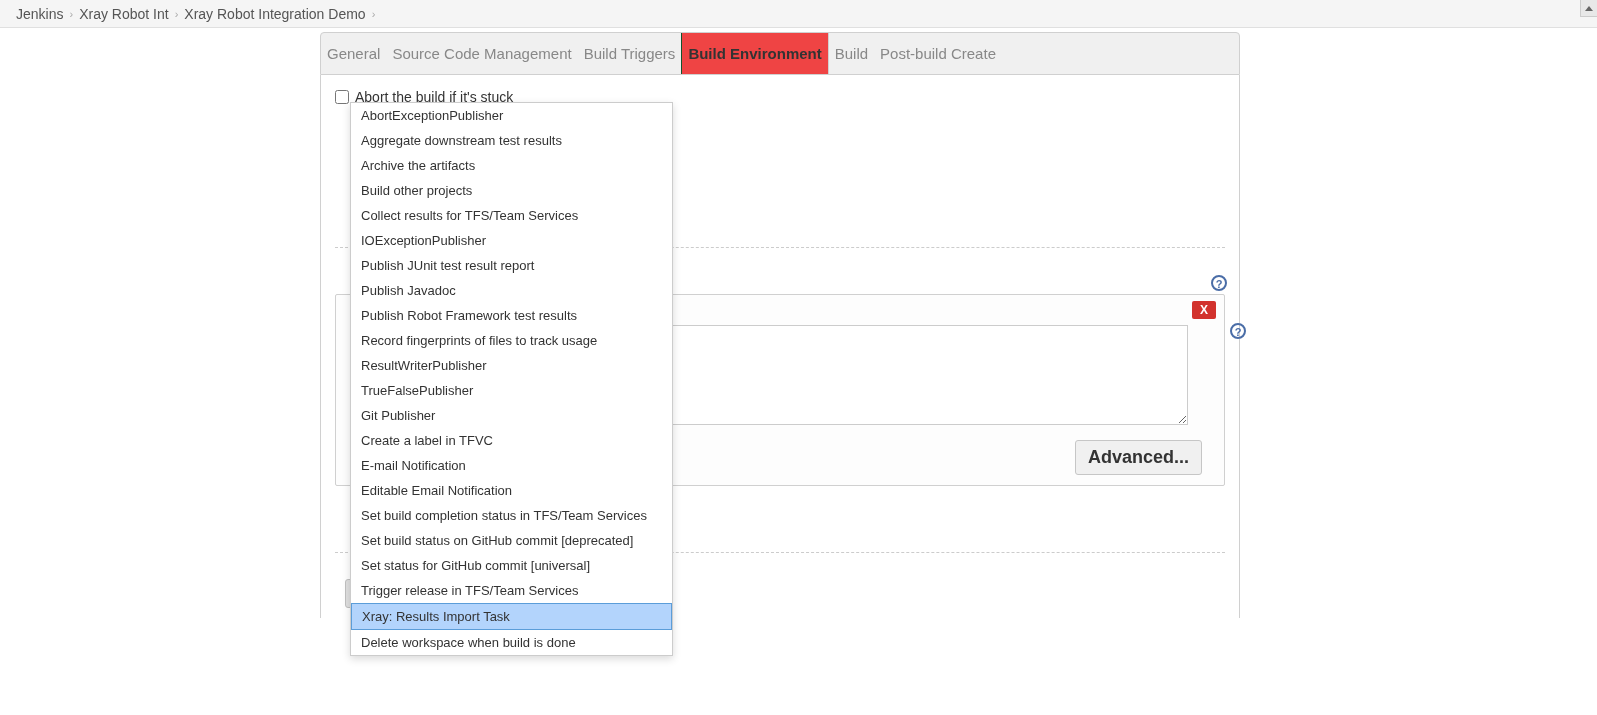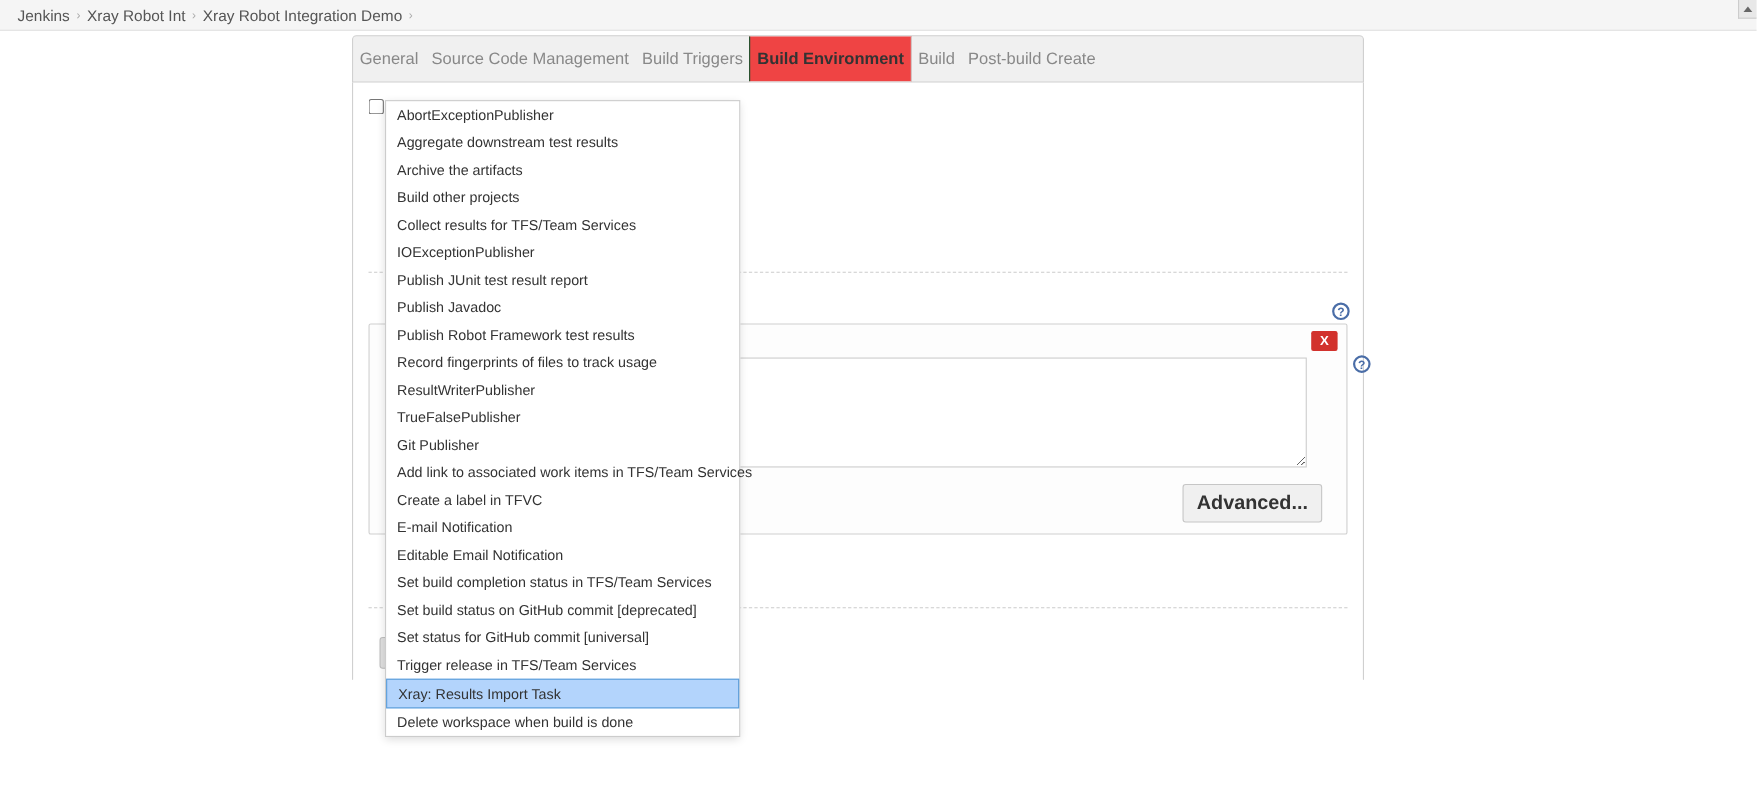--- a/index.html
+++ b/index.html
@@ -173,21 +173,21 @@
   }
   .down-caret {
     width: 0; height: 0;
     border-left: 4px solid transparent;
     border-right: 4px solid transparent;
     border-top: 5px solid #444;
   }
   .dropdown {
     position: absolute;
     left: 350px;
-    top: 91px;
+    top: 102px;
     width: 323px;
     background: #fff;
     border: 1px solid #ccc;
     box-shadow: 0 3px 8px rgba(0,0,0,0.15);
     z-index: 50;
   }
   .dropdown-list {
     list-style: none;
     max-height: none;
   }
@@ -305,21 +305,20 @@
       <li>Build other projects</li>
       <li>Collect results for TFS/Team Services</li>
       <li>IOExceptionPublisher</li>
       <li>Publish JUnit test result report</li>
       <li>Publish Javadoc</li>
       <li>Publish Robot Framework test results</li>
       <li>Record fingerprints of files to track usage</li>
       <li>ResultWriterPublisher</li>
       <li>TrueFalsePublisher</li>
       <li>Git Publisher</li>
-      <li>Add link to associated work items in TFS/Team Services</li>
       <li>Create a label in TFVC</li>
       <li>E-mail Notification</li>
       <li>Editable Email Notification</li>
       <li>Set build completion status in TFS/Team Services</li>
       <li>Set build status on GitHub commit [deprecated]</li>
       <li>Set status for GitHub commit [universal]</li>
       <li>Trigger release in TFS/Team Services</li>
       <li class="selected">Xray: Results Import Task</li>
       <li>Delete workspace when build is done</li>
     </ul>

